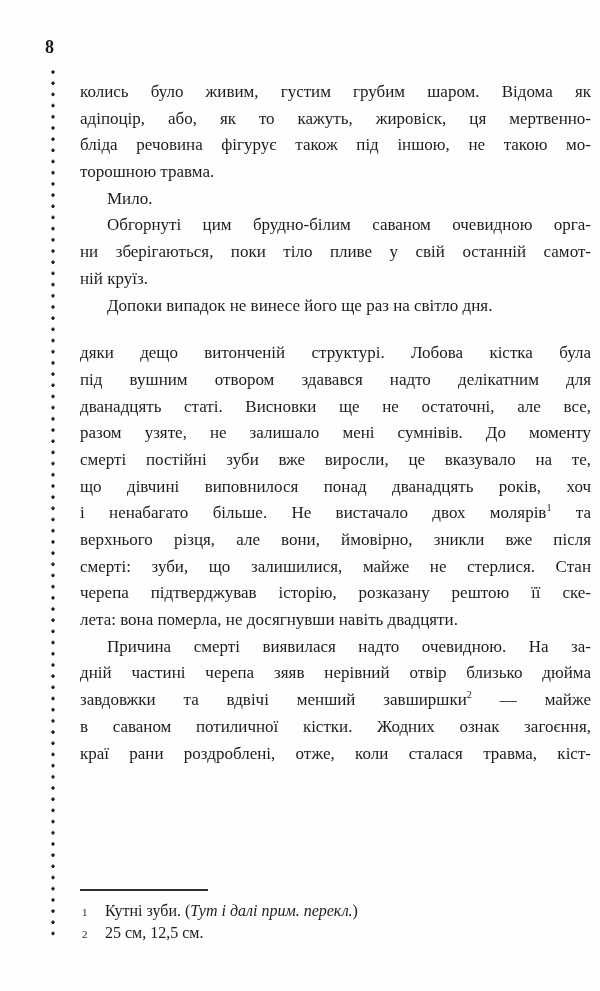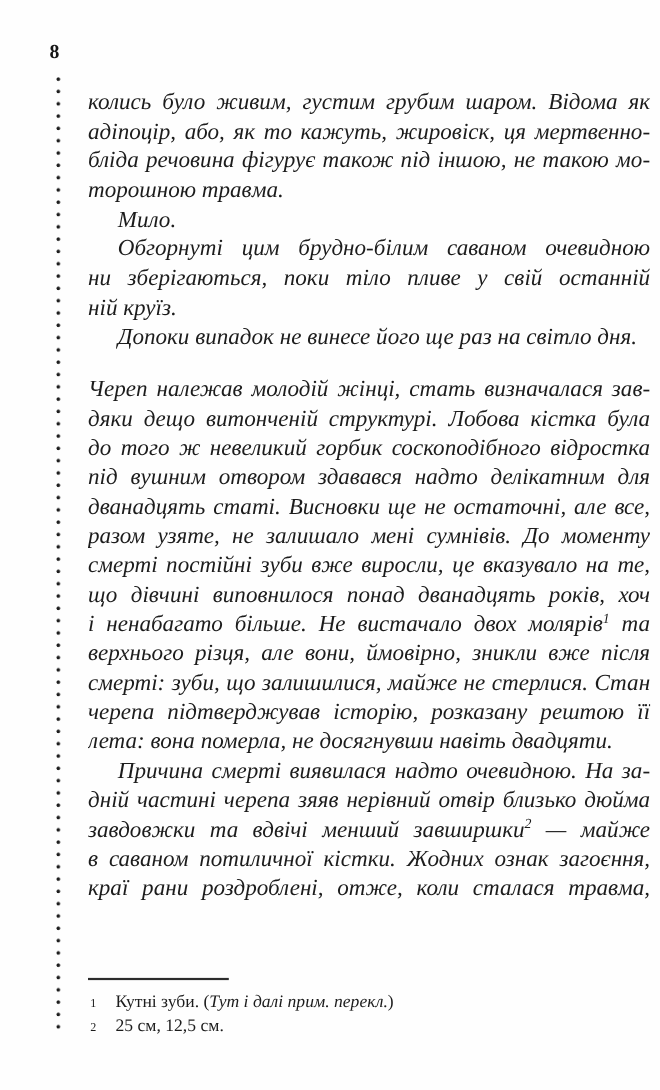--- a/index.html
+++ b/index.html
@@ -27,22 +27,21 @@
     left: 51px; top: 70px;
     width: 4px; height: 868px;
     background-image: radial-gradient(circle at 2px 2px, #1d1d1d 1.35px, rgba(0,0,0,0) 1.95px);
     background-size: 4px 11.2px;
     background-repeat: repeat-y;
   }
   .text-block {
     position: absolute;
     left: 80px; top: 79px;
     width: 511px;
-    font-size: 21px;
-    font-style: italic;
+    font-size: 17px;
   }
   .para { margin: 0; }
   .para.gap { margin-top: 21px; }
   .line {
     height: 26.7px;
     line-height: 26.7px;
     overflow: hidden;
     text-align: left;
     white-space: normal;
   }
@@ -101,23 +100,21 @@
       </div>
       <div class="para">
         <div class="line j ind">Обгорнуті цим брудно-білим саваном очевидною орга-</div>
         <div class="line j">ни зберігаються, поки тіло пливе у свій останній самот-</div>
         <div class="line">ній круїз.</div>
       </div>
       <div class="para">
         <div class="line ind">Допоки випадок не винесе його ще раз на світло дня.</div>
       </div>
       <div class="para gap">
-        <div class="line j">Череп належав молодій жінці, стать визначалася зав-</div>
         <div class="line j">дяки дещо витонченій структурі. Лобова кістка була</div>
-        <div class="line j">до того ж невеликий горбик соскоподібного відростка</div>
         <div class="line j">під вушним отвором здавався надто делікатним для</div>
         <div class="line j">дванадцять статі. Висновки ще не остаточні, але все,</div>
         <div class="line j">разом узяте, не залишало мені сумнівів. До моменту</div>
         <div class="line j">смерті постійні зуби вже виросли, це вказувало на те,</div>
         <div class="line j">що дівчині виповнилося понад дванадцять років, хоч</div>
         <div class="line j">і ненабагато більше. Не вистачало двох молярів<sup>1</sup> та</div>
         <div class="line j">верхнього різця, але вони, ймовірно, зникли вже після</div>
         <div class="line j">смерті: зуби, що залишилися, майже не стерлися. Стан</div>
         <div class="line j">черепа підтверджував історію, розказану рештою її ске-</div>
         <div class="line">лета: вона померла, не досягнувши навіть двадцяти.</div>

